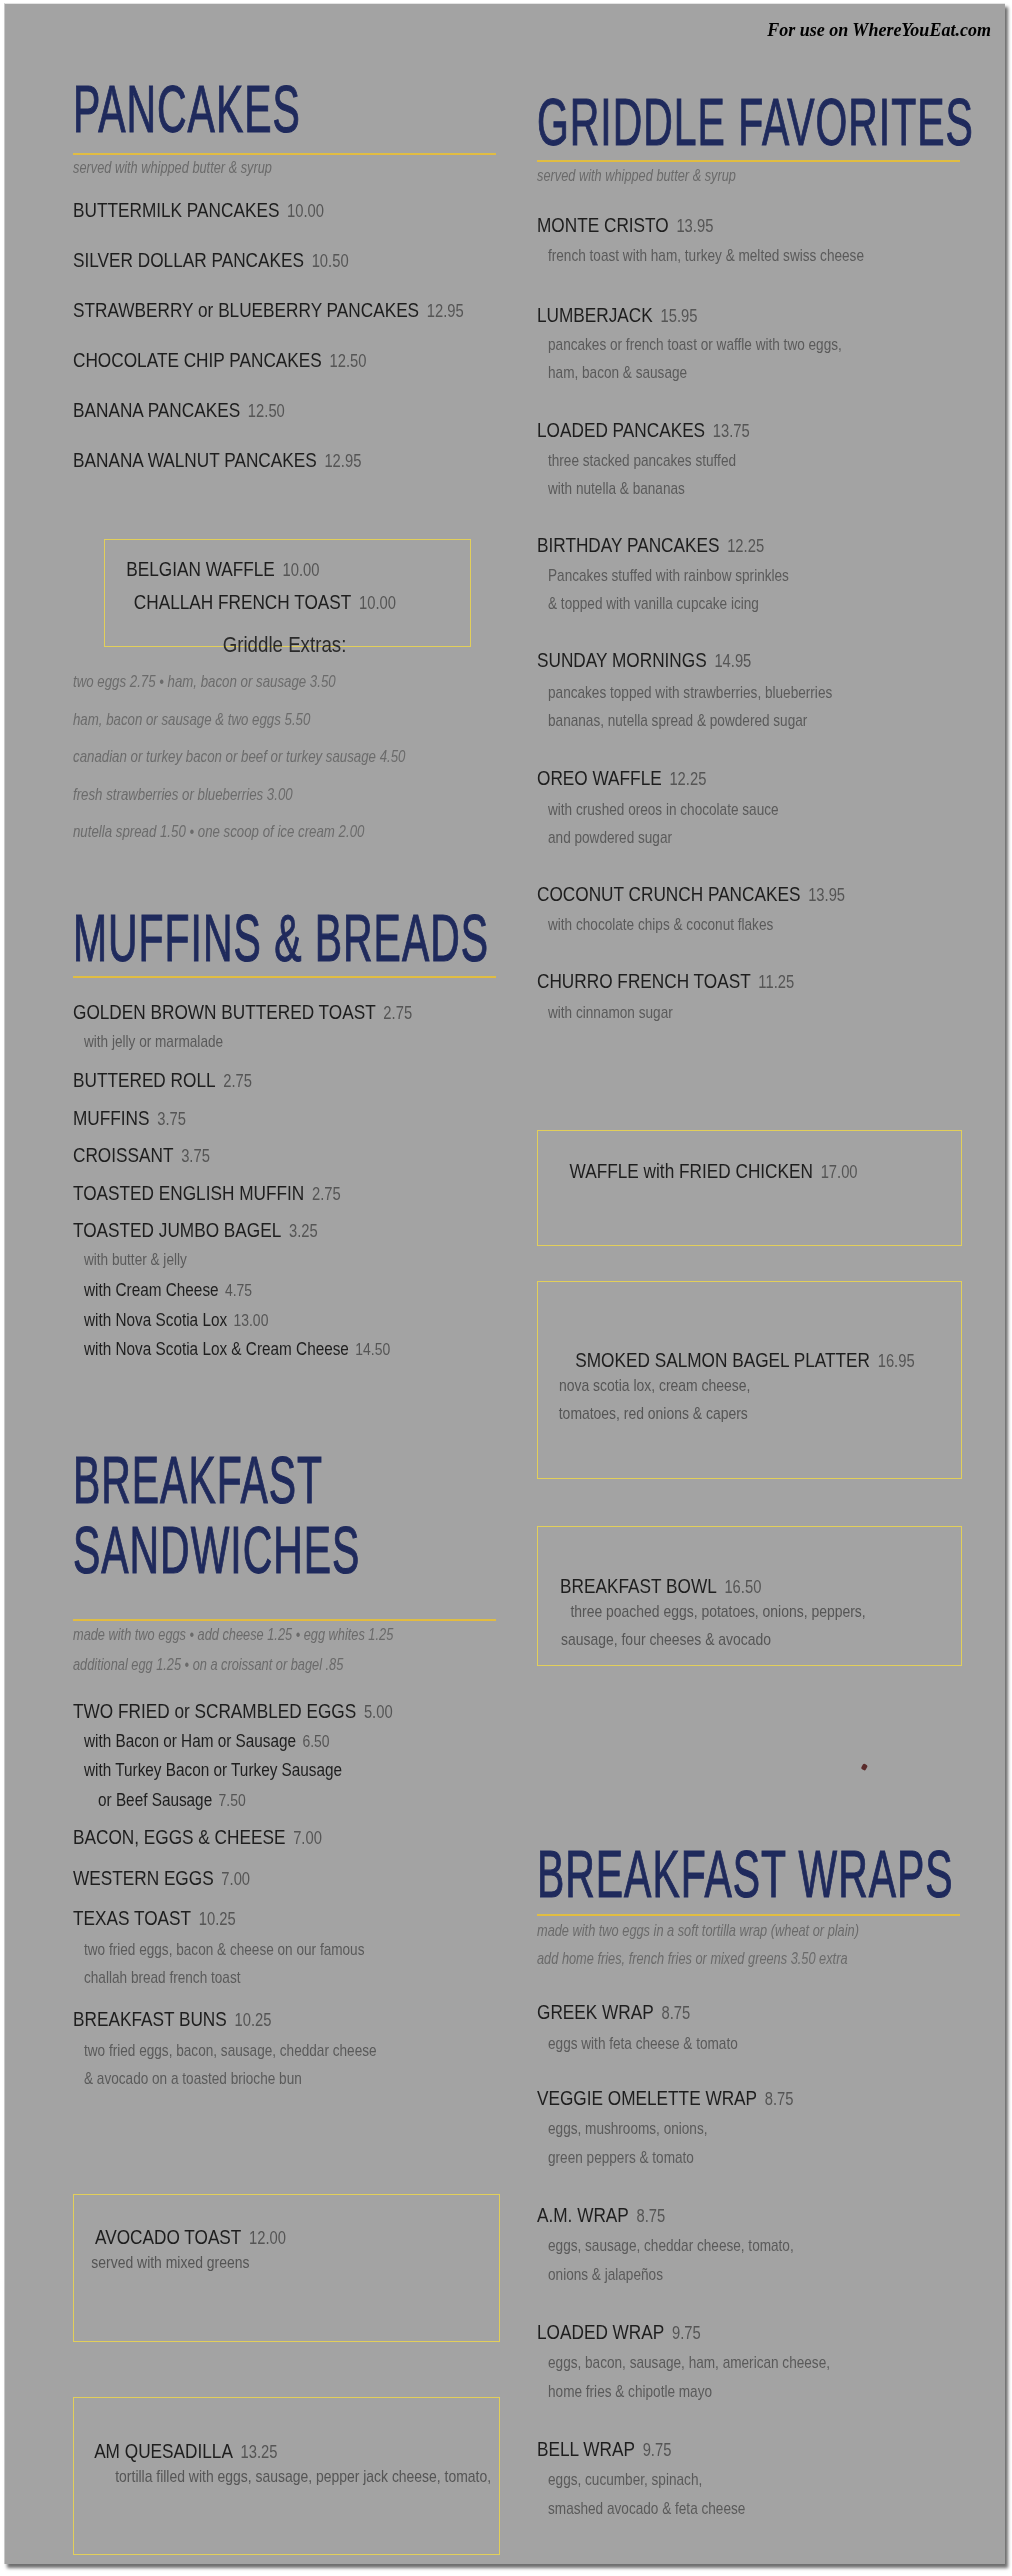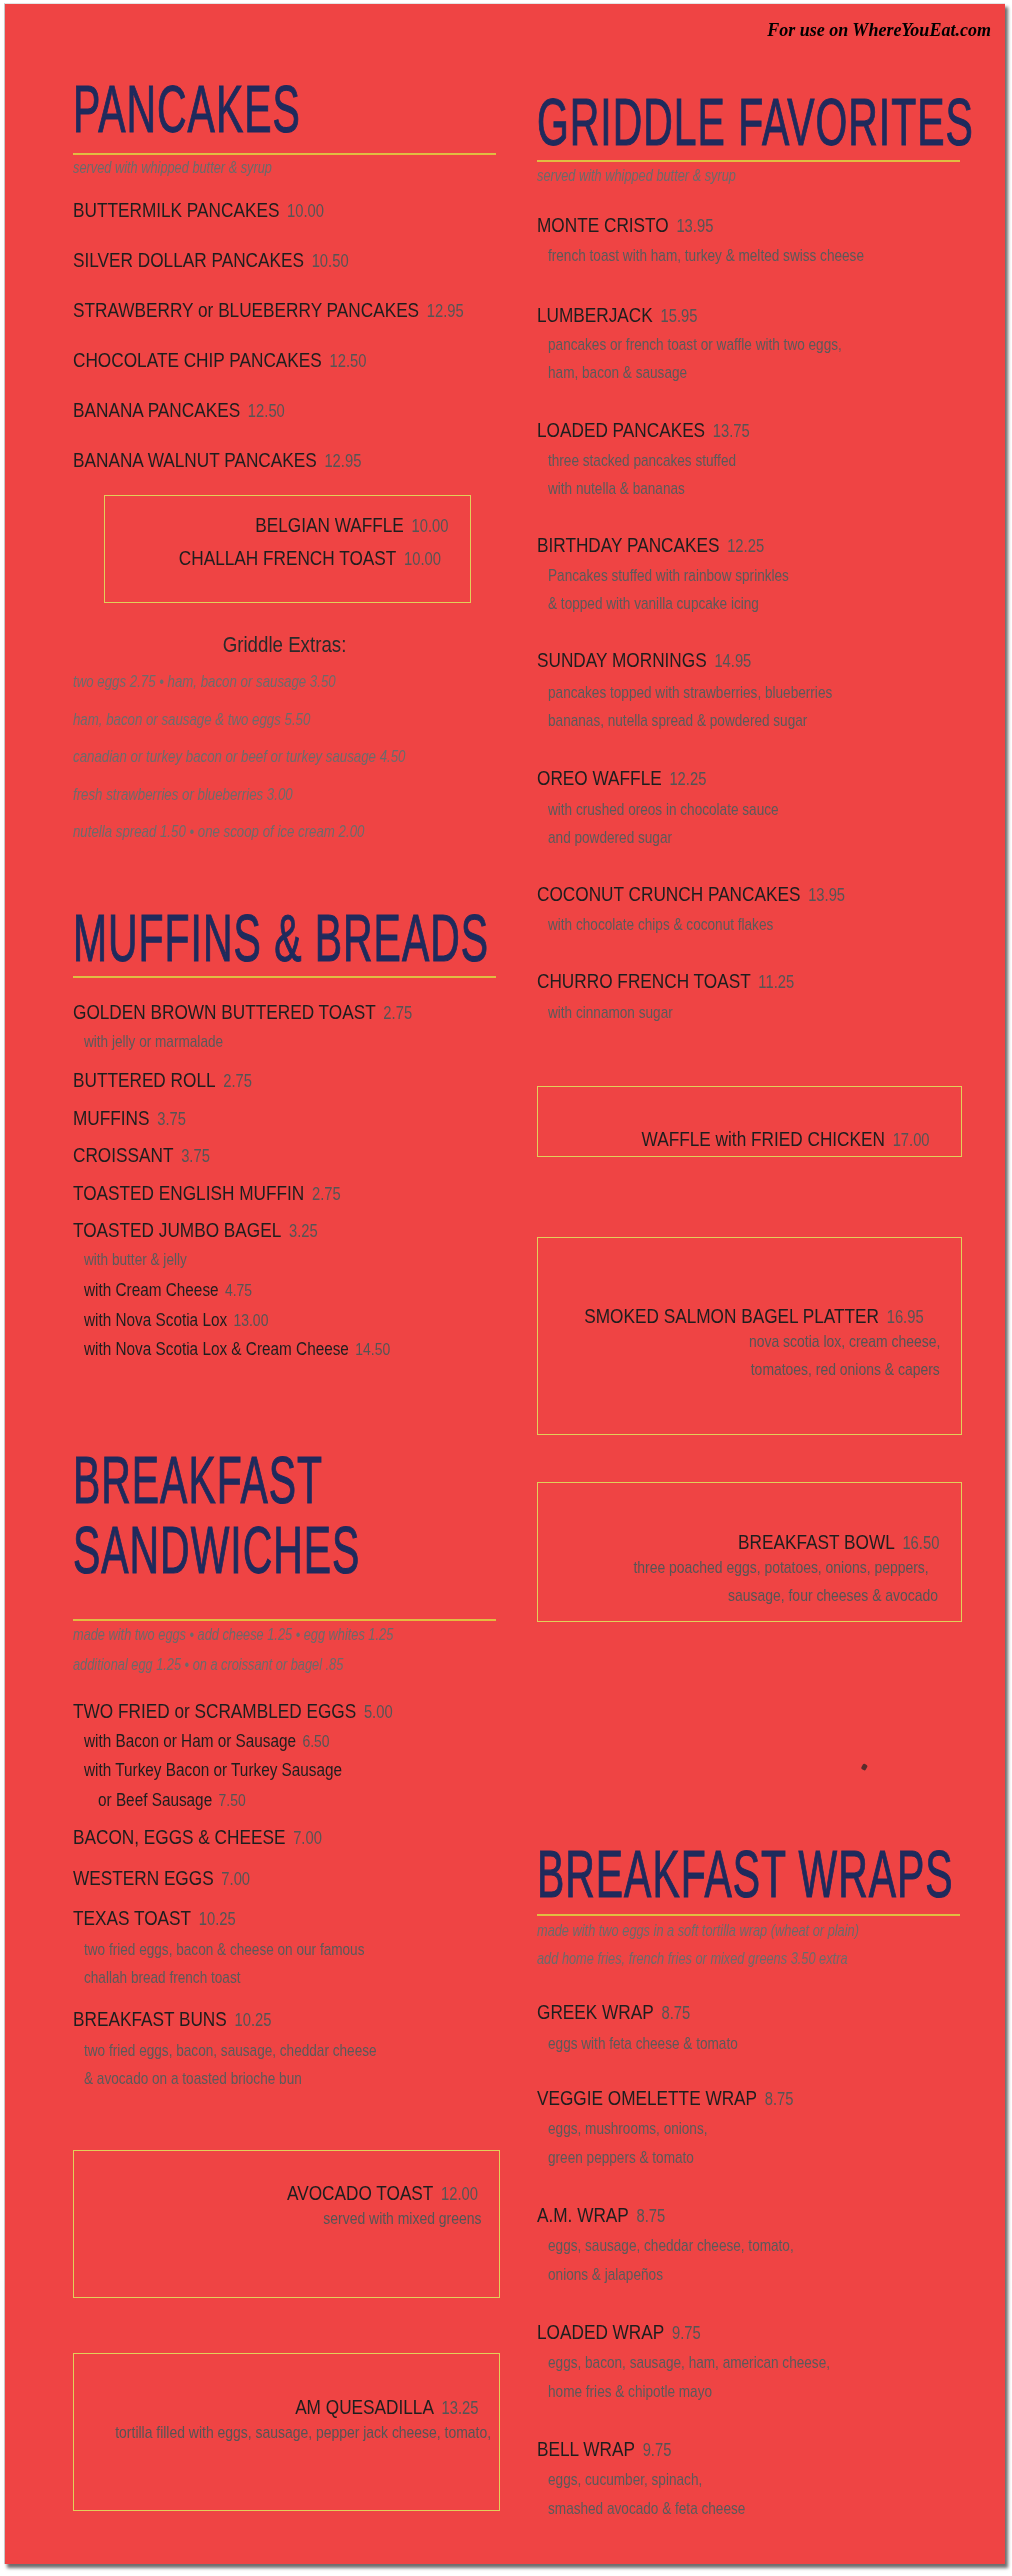--- a/index.html
+++ b/index.html
@@ -1,34 +1,34 @@
 <!DOCTYPE html>
 <html style="font-size:12.5px"><head>
 <meta charset="utf-8">
 <style>
   html, body { margin:0; padding:0; background:#ffffff; }
   body { width:1012px; height:2576px; position:relative; overflow:hidden; font-family:"Liberation Sans", sans-serif; color:#1c1c1c; }
-  .page { position:absolute; left:3.9px; top:3.1px; width:1000px; height:2560px; background:#ef4444;
+  .page { position:absolute; left:3.9px; top:3.1px; width:1000px; height:2560px; background:#a3a3a3;
           border-left:1.6px solid #c8c8c8; border-top:0.8px solid #e4e4e4;
           box-shadow: 3.1px 3.9px 3.1px #6e6e6e; }
   .watermark { position:absolute; right:14px; top:15.6px; font-family:"Liberation Serif", serif; font-style:italic; font-weight:bold; font-size:18px; color:#000; }
   .col { position:absolute; }
   .col-left { left:73px; width:423px; }
   .col-right { left:537px; width:423px; }
   .abs { position:absolute; left:0; right:0; }
   .heading { font-family:"Liberation Sans", sans-serif; font-weight:normal; color:#1f2a5c; font-size:66px; line-height:66px;
              transform:scaleX(0.62); transform-origin:left bottom; white-space:nowrap; letter-spacing:1.6px; -webkit-text-stroke:1.1px #1f2a5c; }
   .rule { height:2.3px; background:linear-gradient(#d9c04a,#e8b93a); position:absolute; left:0; right:0; }
   .note { font-style:italic; color:#6a6a6a; font-size:16.4px; transform:scaleX(0.78); transform-origin:left; white-space:nowrap; position:absolute; left:0; }
   .item { position:absolute; left:0; white-space:nowrap; font-size:21px; color:#1e1e1e; transform:scaleX(0.82); transform-origin:left; }
   .item .price { font-size:18px; color:#555; margin-left:9.4px; }
   .desc { position:absolute; left:11px; white-space:nowrap; font-size:17px; color:#5a5a5a; transform:scaleX(0.80); transform-origin:left; line-height:28px; }
   .sub { position:absolute; left:11px; white-space:nowrap; font-size:18.7px; color:#1e1e1e; transform:scaleX(0.82); transform-origin:left; }
   .sub .price { font-size:17px; color:#555; margin-left:7.8px; }
-  .box { position:absolute; border:1.6px solid #e2cf5a; box-sizing:border-box; text-align:right; }
+  .box { position:absolute; border:1.6px solid #e2cf5a; box-sizing:border-box; text-align:left;margin-top:44px; }
   .box .bt { font-size:21px; color:#1e1e1e; white-space:nowrap; display:inline-block; transform:scaleX(0.82); }
   .box .bt .price { font-size:18px; color:#555; margin-left:9.4px; }
   .box .bd { font-size:17px; color:#555; white-space:nowrap; display:inline-block; transform:scaleX(0.82); line-height:28px; }
   .line { display:block; }
   .extras-title { position:absolute; left:0; right:0; text-align:center; font-size:22px; color:#2a2a2a; transform:scaleX(0.85); }
   .extra { position:absolute; left:0; font-style:italic; font-size:17px; color:#6b6b6b; white-space:nowrap; transform:scaleX(0.78); transform-origin:left; }
   .speck { position:absolute; left:862px; top:1764px; width:4.7px; height:5.5px; background:#5a2b2b; border-radius:1.6px; transform:rotate(30deg); }
 </style>
 </head>
 <body>
@@ -143,21 +143,21 @@
     <div class="item" style="top:750px;"><span>OREO WAFFLE</span><span class="price">12.25</span></div>
     <div class="desc" style="top:780px;">with crushed oreos in chocolate sauce</div>
     <div class="desc" style="top:808px;">and powdered sugar</div>
 
     <div class="item" style="top:866px;"><span>COCONUT CRUNCH PANCAKES</span><span class="price">13.95</span></div>
     <div class="desc" style="top:895px;">with chocolate chips &amp; coconut flakes</div>
 
     <div class="item" style="top:953px;"><span>CHURRO FRENCH TOAST</span><span class="price">11.25</span></div>
     <div class="desc" style="top:983px;">with cinnamon sugar</div>
 
-    <div class="box" style="left:0;width:425px;top:1070px;height:71px;padding-top:40px;">
+    <div class="box" style="left:0;width:425px;top:1070px;height:116px;padding-top:28px;">
       <span class="line"><span class="bt"><span>WAFFLE with FRIED CHICKEN</span><span class="price">17.00</span></span></span>
     </div>
 
     <div class="box" style="left:0;width:425px;top:1221px;height:198px;padding-top:66px;">
       <span class="line"><span class="bt"><span>SMOKED SALMON BAGEL PLATTER</span><span class="price">16.95</span></span></span>
       <span class="line"><span class="bd">nova scotia lox, cream cheese,</span></span>
       <span class="line"><span class="bd">tomatoes, red onions &amp; capers</span></span>
     </div>
 
     <div class="box" style="left:0;width:425px;top:1466px;height:140px;padding-top:47px;">

